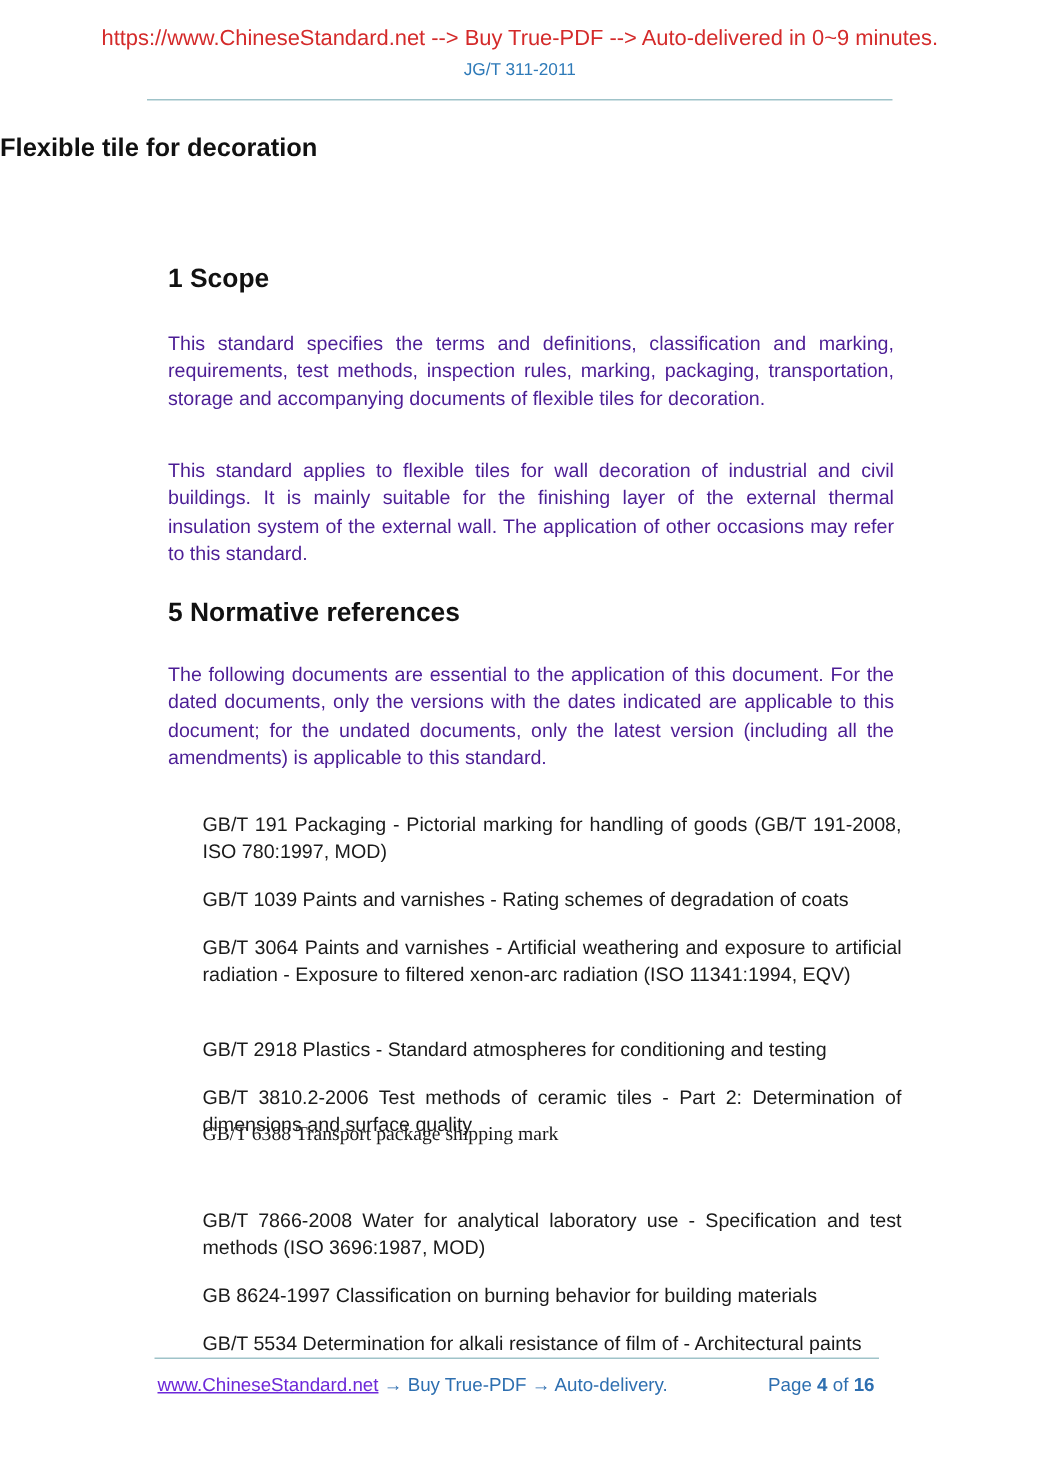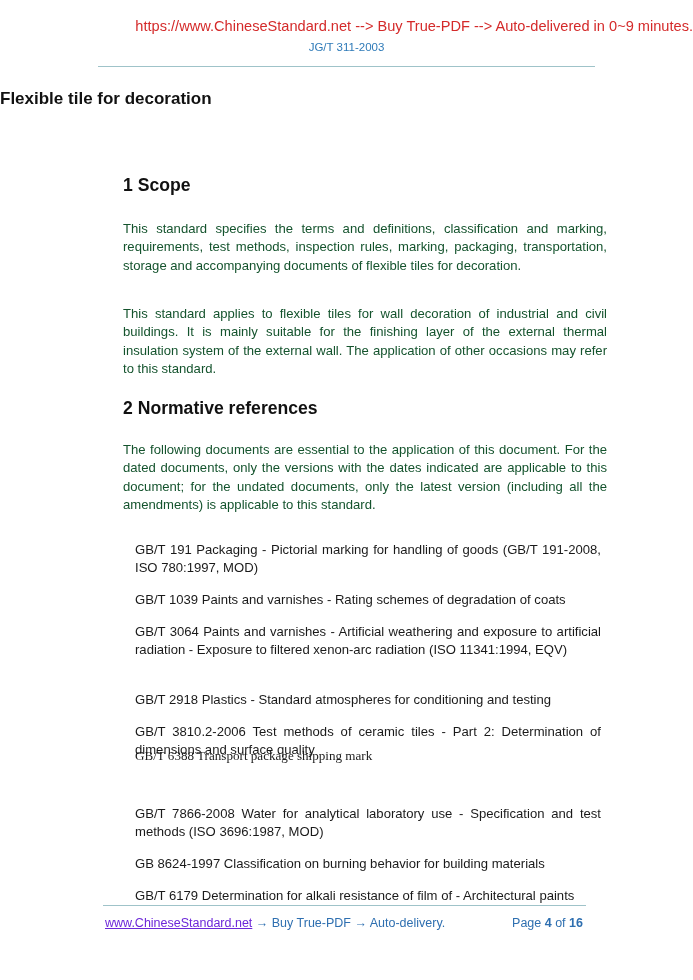--- a/index.html
+++ b/index.html
@@ -1,73 +1,73 @@
 <!DOCTYPE html>
 <html><head>
   <meta charset="utf-8">
   <style>
     html, body { margin: 0; padding: 0; background: #ffffff; }
     body { width: 693px; height: 980px; position: relative; overflow: hidden;
            font-family: "Liberation Sans", "DejaVu Sans", sans-serif; color: #1a1a1a; }
-    .promo { position: absolute; top: 18px; left: 0; width: 693px; text-align: right;
+    .promo { position: absolute; top: 18px; left: 0; width: 693px; text-align: center;
              font-size: 14.6px; color: #d42a2a; letter-spacing: 0; }
     .std-code { position: absolute; top: 41px; left: 0; width: 693px; text-align: center;
                 font-size: 11.5px; color: #2e7ab8; }
     .rule-top { position: absolute; top: 66px; left: 98px; width: 497px; height: 1px; background: #9fc3c9; }
     .doc-title { position: absolute; top: 89px; left: 0; width: 693px; text-align: left;
                  font-size: 17px; font-weight: bold; color: #111; }
-    .content { position: absolute; left: 123px; width: 484px; }
+    .content { position: absolute; left: 112px; width: 484px; }
     .h1 { font-size: 17.6px; font-weight: bold; color: #111; margin: 0; }
-    .para { font-size: 13.1px; line-height: 18.3px; text-align: justify; margin: 0; color: #14532d; }
+    .para { font-size: 13.1px; line-height: 18.3px; text-align: justify; margin: 0; color: #4c1d95; }
     .ref { position: absolute; left: 123px; width: 466px; font-size: 13.1px; line-height: 18.3px;
            text-align: justify; color: #1a1a1a; margin: 12px; }
     .rule-bottom { position: absolute; top: 905px; left: 103px; width: 483px; height: 1px; background: #9fc3c9; }
     .footer { position: absolute; top: 916px; left: 105px; width: 480px; font-size: 12.5px; color: #2e6fb0; }
     .footer a { color: #6d28d9; text-decoration: underline; }
     .footer .page { position: absolute; right: 2px; top: 0; }
     .footer .page b { font-weight: bold; }
   </style>
 </head>
 <body>
 
 <div class="promo">https://www.ChineseStandard.net --&gt; Buy True-PDF --&gt; Auto-delivered in 0~9 minutes.</div>
-<div class="std-code">JG/T 311-2003</div>
+<div class="std-code">JG/T 311-2011</div>
 <div class="rule-top"></div>
 
 <div class="doc-title">Flexible tile for decoration</div>
 
 <div class="content" style="top:175px;">
   <h1 class="h1">1 Scope</h1>
 </div>
 
 <div class="content" style="top:220px;">
   <p class="para">This standard specifies the terms and definitions, classification and marking, requirements, test methods, inspection rules, marking, packaging, transportation, storage and accompanying documents of flexible tiles for decoration.</p>
 </div>
 
 <div class="content" style="top:305px;">
   <p class="para">This standard applies to flexible tiles for wall decoration of industrial and civil buildings. It is mainly suitable for the finishing layer of the external thermal insulation system of the external wall. The application of other occasions may refer to this standard.</p>
 </div>
 
 <div class="content" style="top:398px;">
-  <h1 class="h1">2 Normative references</h1>
+  <h1 class="h1">5 Normative references</h1>
 </div>
 
 <div class="content" style="top:441px;">
   <p class="para">The following documents are essential to the application of this document. For the dated documents, only the versions with the dates indicated are applicable to this document; for the undated documents, only the latest version (including all the amendments) is applicable to this standard.</p>
 </div>
 
 <p class="ref" style="top:529px;">GB/T 191 Packaging - Pictorial marking for handling of goods (GB/T 191-2008, ISO 780:1997, MOD)</p>
 <p class="ref" style="top:579px;">GB/T 1039 Paints and varnishes - Rating schemes of degradation of coats</p>
 <p class="ref" style="top:611px;">GB/T 3064  Paints and varnishes - Artificial weathering and exposure to artificial radiation - Exposure to filtered xenon-arc radiation (ISO 11341:1994, EQV)</p>
 <p class="ref" style="top:679px;">GB/T 2918 Plastics - Standard atmospheres for conditioning and testing</p>
 <p class="ref" style="top:711px;">GB/T 3810.2-2006 Test methods of ceramic tiles - Part 2: Determination of dimensions and surface quality</p>
 <p class="ref" style="top:735px;font-family:Liberation Serif, serif;">GB/T 6388 Transport package shipping mark</p>
 <p class="ref" style="top:793px;">GB/T 7866-2008 Water for analytical laboratory use - Specification and test methods (ISO 3696:1987, MOD)</p>
 <p class="ref" style="top:843px;">GB 8624-1997 Classification on burning behavior for building materials</p>
-<p class="ref" style="top:875px;">GB/T 6179 Determination for alkali resistance of film of - Architectural paints</p>
+<p class="ref" style="top:875px;">GB/T 5534 Determination for alkali resistance of film of - Architectural paints</p>
 
 <div class="rule-bottom"></div>
 
 <div class="footer">
   <a>www.ChineseStandard.net</a><span> → Buy True-PDF → Auto-delivery.</span>
   <span class="page">
     <span>Page</span>
     <b>4</b>
     <span>of</span>
     <b>16</b>

